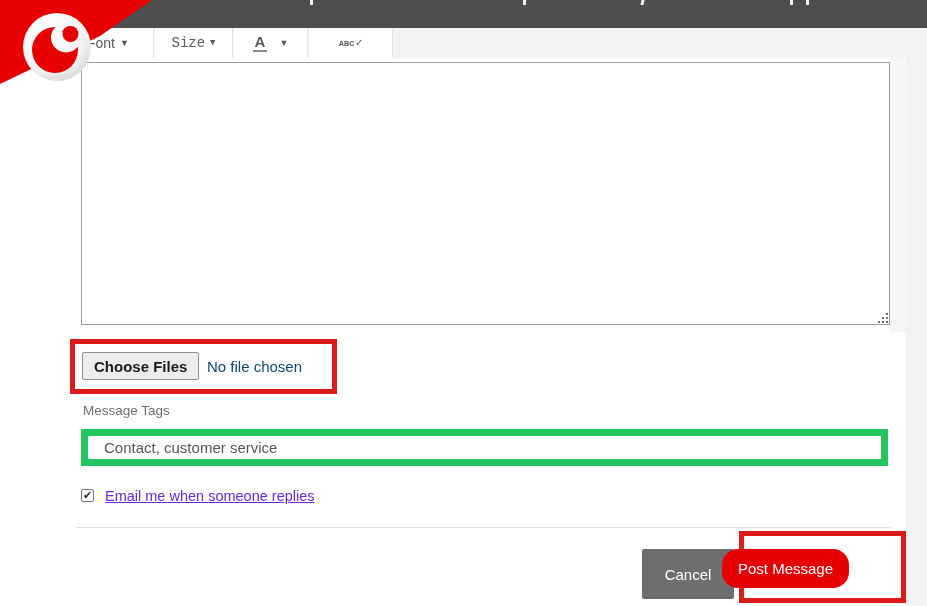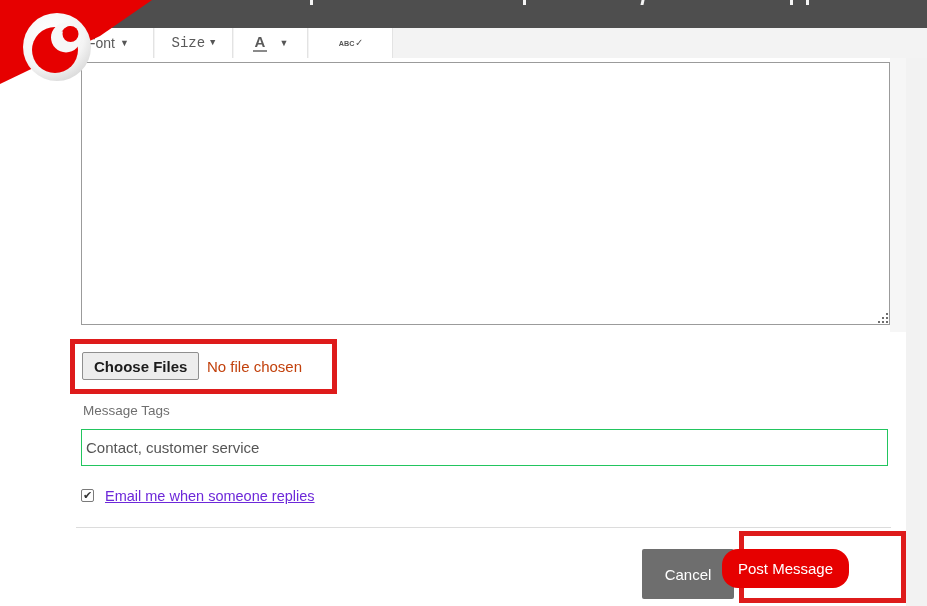--- a/index.html
+++ b/index.html
@@ -39,26 +39,26 @@
   .annot { position:absolute; border:5px solid #de1b1b; background:transparent; }
   .annot-files { left:70px; top:339px; width:267px; height:55px; }
   .annot-post { left:739px; top:531px; width:167px; height:72px; }
 
   
   .choose-btn { position:absolute; left:82px; top:352px; height:28px; padding:0 11px;
                 background:#ededed; border:1px solid #8f8f8f; border-radius:2px;
                 font-family:"Liberation Sans",sans-serif; font-size:15px; font-weight:bold; color:#1c1c1c;
                 display:flex; align-items:center; cursor:pointer;text-align:right; }
   .no-file { position:absolute; left:207px; top:352px; height:28px; display:flex; align-items:center;
-             color:#c2410c; font-size:15px; }
+             color:#0c4a6e; font-size:15px; }
 
   
   .tags-label { position:absolute; left:83px; top:403px; font-size:13.5px; color:#6f6f6f;text-align:right; }
-  .tags-input { position:absolute; left:81px; top:429px; width:807px; height:37px; border:1px solid #22c55e;
-                background:#fff; color:#555; font-size:15px; padding:0 4px; outline:none;
+  .tags-input { position:absolute; left:81px; top:429px; width:807px; height:37px; border:7px solid #22c55e;
+                background:#fff; color:#555; font-size:15px; padding:0 16px; outline:none;
                 font-family:"Liberation Sans",sans-serif; }
 
   
   .chk { position:absolute; left:81px; top:489px; width:13px; height:13px; border:1px solid #7a7a7a;
          border-radius:2px; background:#fdfdfd; display:flex; align-items:center; justify-content:center;
          font-size:11px; color:#333; cursor:pointer; line-height:11px; }
   .subscribe-link { position:absolute; left:105px; top:488px; font-size:14.5px; color:#6d28d9;
                     text-decoration:underline; cursor:pointer;text-align:center; }
 
   .divider { position:absolute; left:76px; top:527px; width:815px; height:1px; background:#dcdcdc; }

